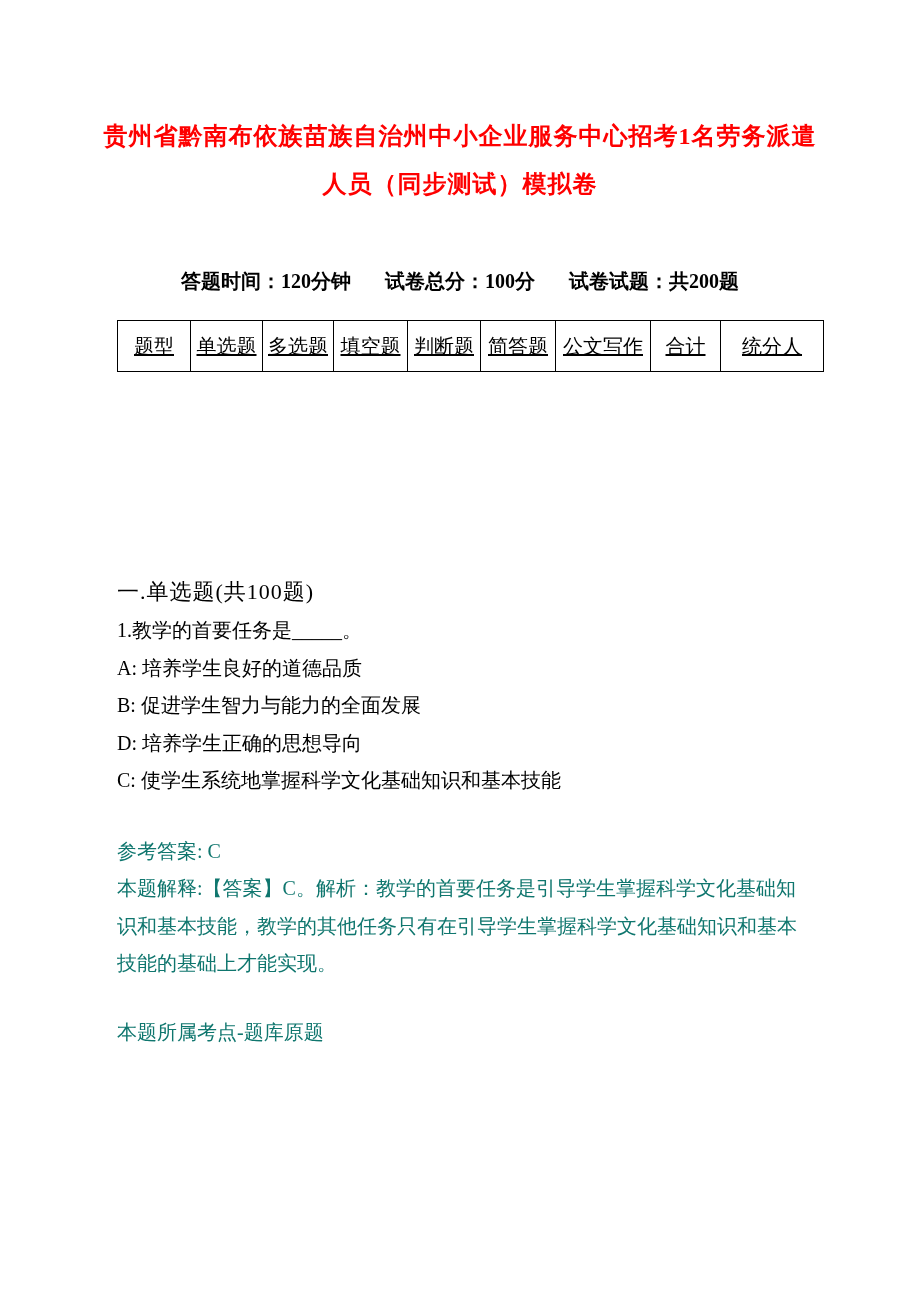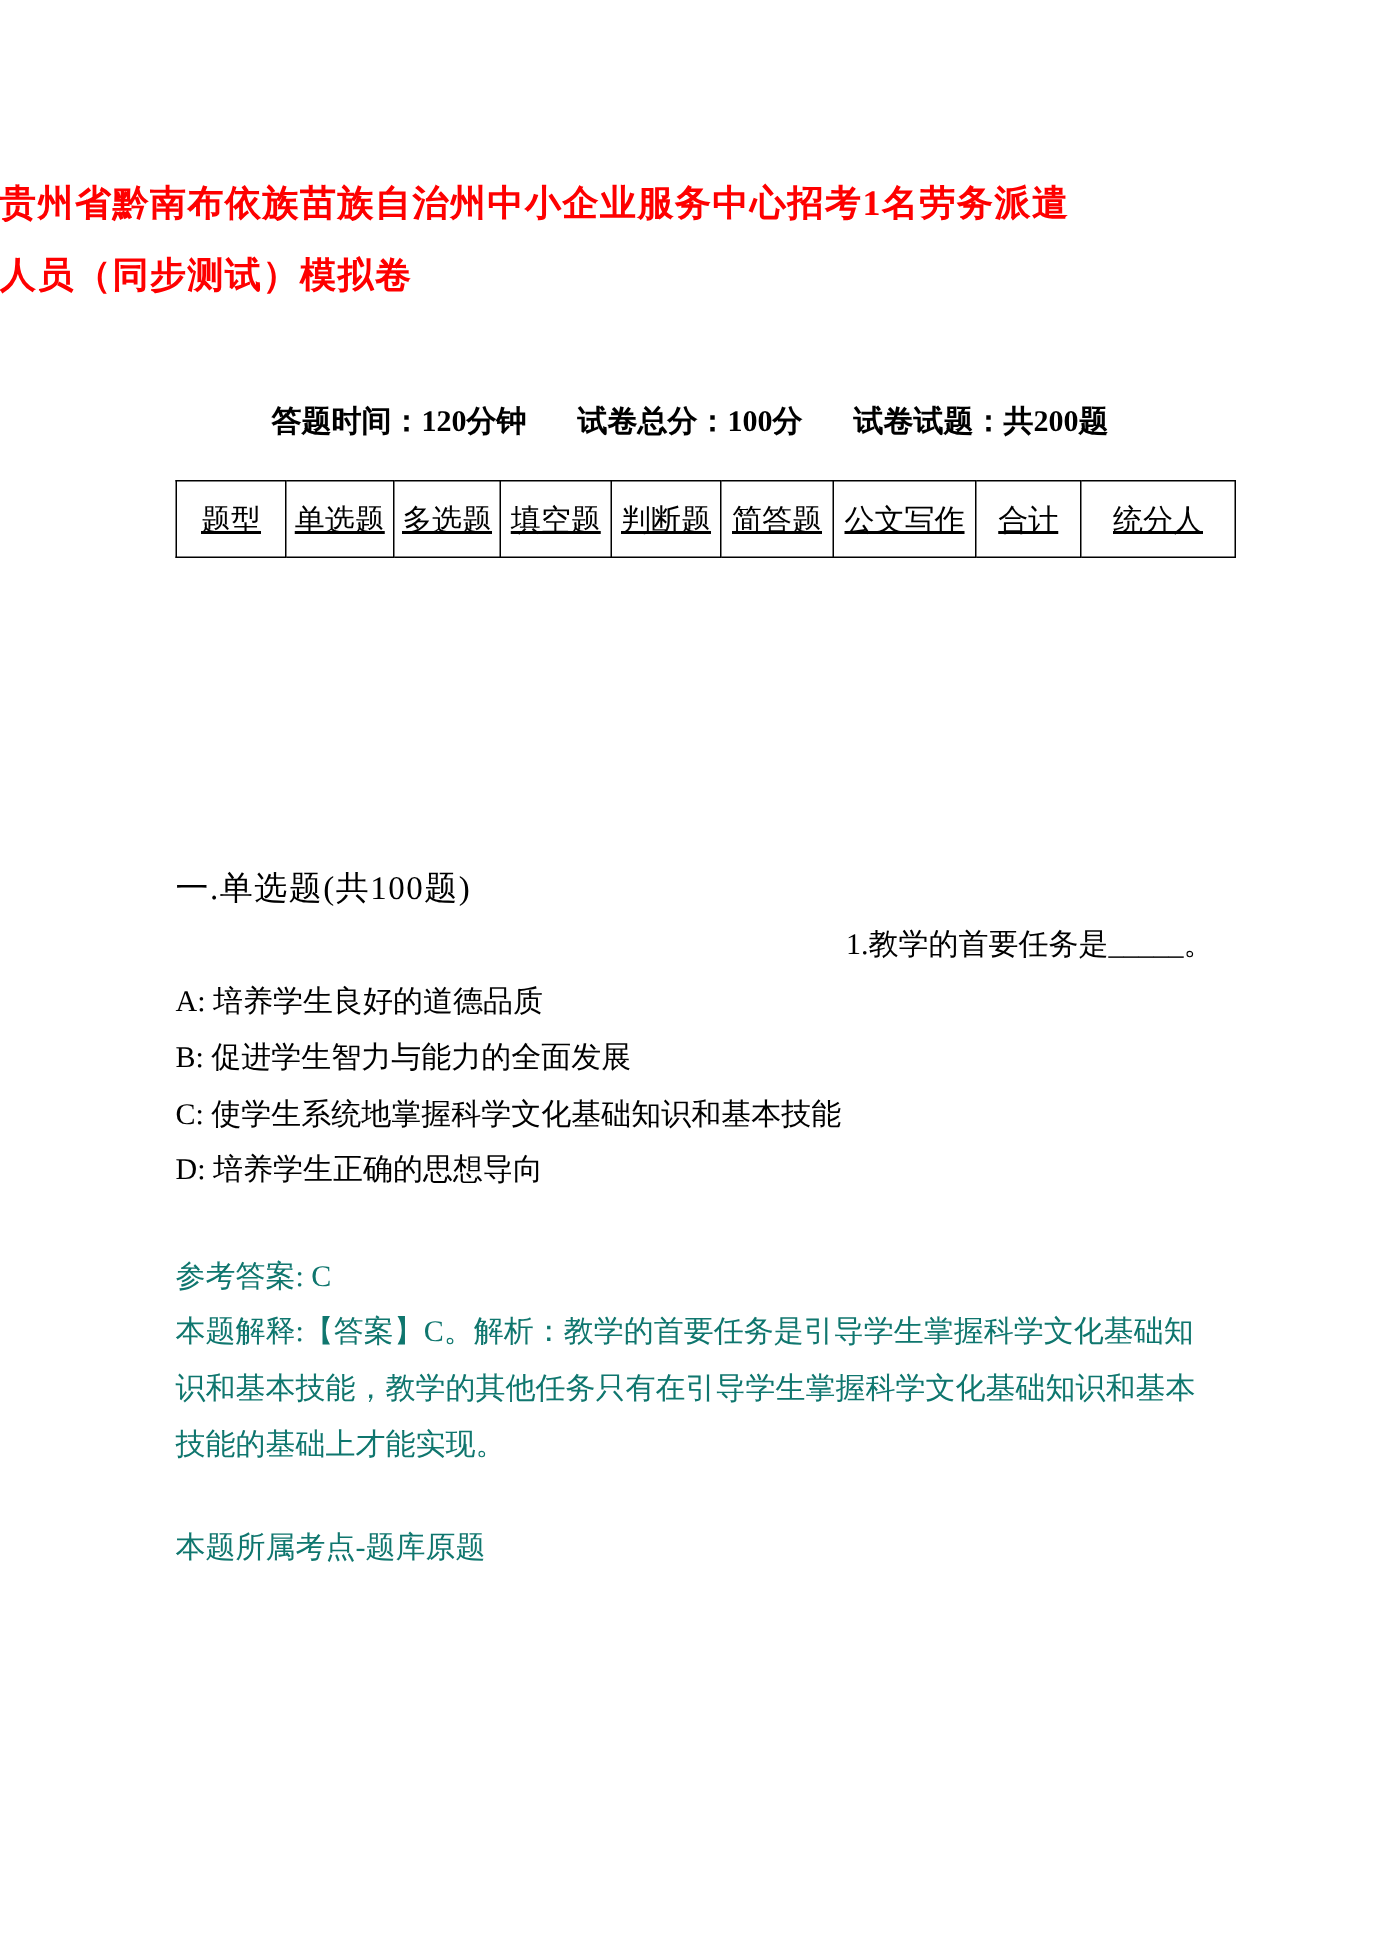--- a/index.html
+++ b/index.html
@@ -12,20 +12,21 @@
     width: 920px;
     height: 1302px;
     background: #ffffff;
     overflow: hidden;
     font-family: "Liberation Serif", "DejaVu Serif", serif;
     color: #000000;
   }
   
   .title-block {
     padding-top: 112px;
+    text-align: center;
     color: #fe0000;
     font-weight: bold;
     font-size: 24px;
     line-height: 48px;
     letter-spacing: 1px;
   }
   
   .exam-info {
     margin-top: 59px;
     text-align: center;
@@ -64,21 +65,21 @@
     font-size: 22px;
     font-weight: normal;
     line-height: 30px;
     letter-spacing: 1px;
   }
   .content p {
     margin: 0;
     font-size: 20px;
     line-height: 37.5px;
   }
-  .question { margin-top: 5px !important; text-align: right; }
+  .question { margin-top: 5px !important; }
   .red { color: #0f766e; }
   .answer { margin-top: 33px !important; }
   .source { margin-top: 31px !important; }
 </style>
 </head>
 <body>
 
 <div class="page">
 
   <div class="title-block">
@@ -115,20 +116,20 @@
         <td>统分人</td>
       </tr>
     </tbody>
   </table>
 
   <div class="content">
     <div class="section-heading">一.单选题(共100题)</div>
     <p class="question">1.教学的首要任务是_____。</p>
     <p class="option">A: 培养学生良好的道德品质</p>
     <p class="option">B: 促进学生智力与能力的全面发展</p>
+    <p class="option">D: 培养学生正确的思想导向</p>
     <p class="option">C: 使学生系统地掌握科学文化基础知识和基本技能</p>
-    <p class="option">D: 培养学生正确的思想导向</p>
     <p class="red answer">参考答案: C</p>
     <p class="red explanation">本题解释:【答案】C。解析：教学的首要任务是引导学生掌握科学文化基础知识和基本技能，教学的其他任务只有在引导学生掌握科学文化基础知识和基本技能的基础上才能实现。</p>
     <p class="red source">本题所属考点-题库原题</p>
   </div>
 
 </div>
 
 </body></html>

